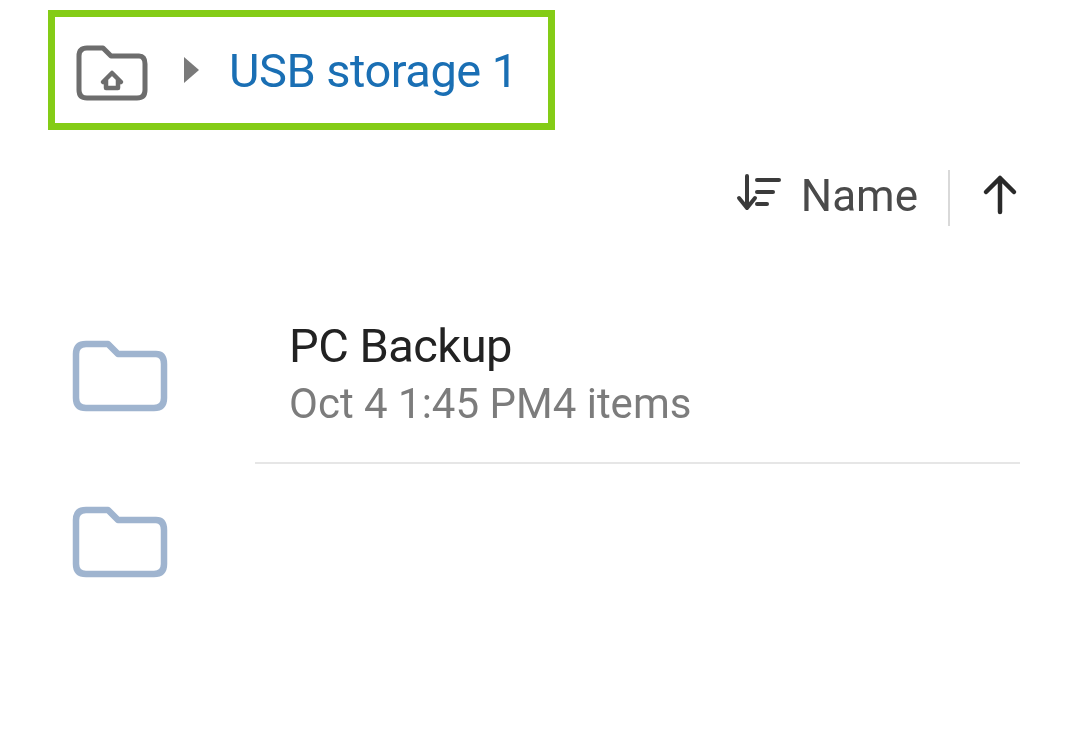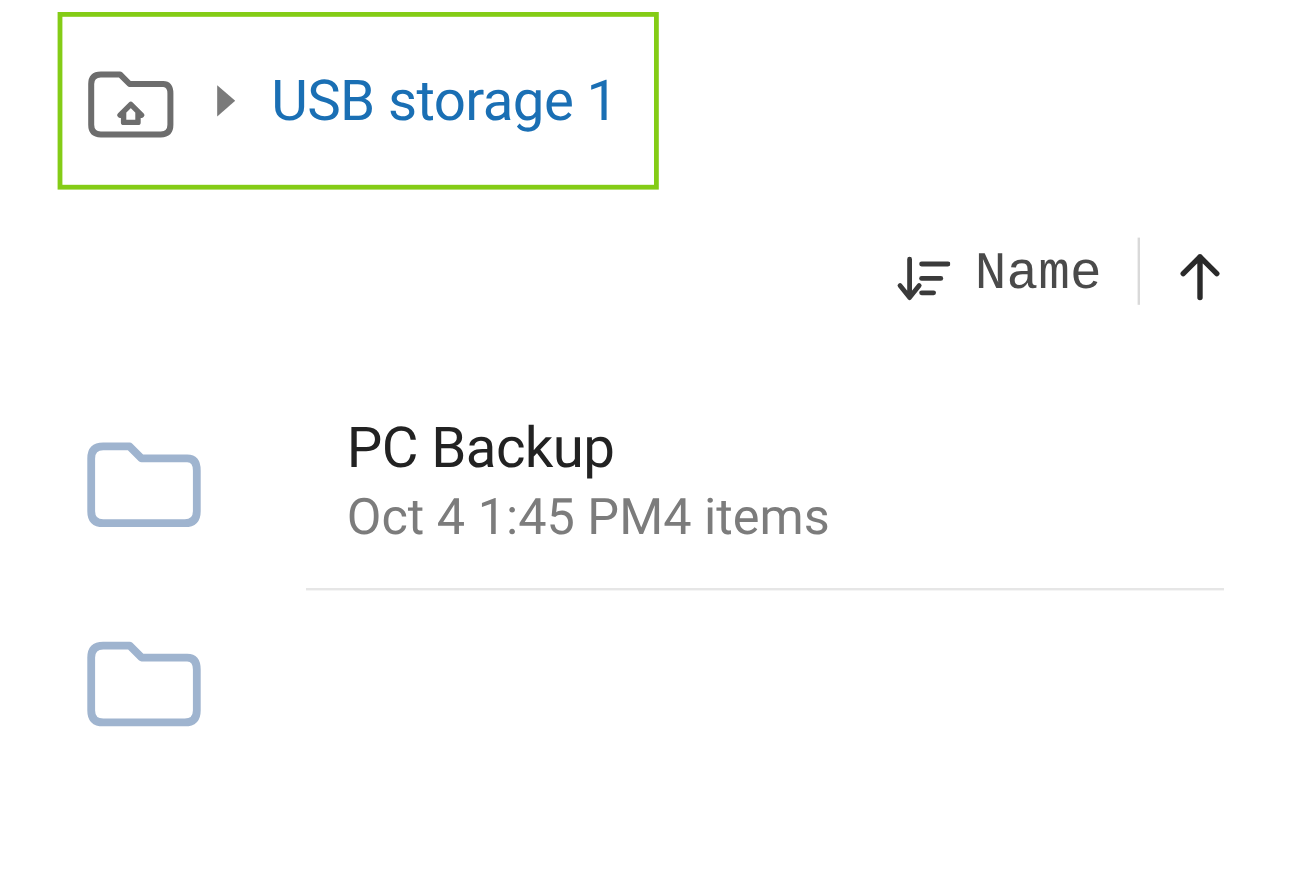--- a/index.html
+++ b/index.html
@@ -8,23 +8,23 @@
       background: #ffffff;
       width: 1080px;
       height: 735px;
       overflow: hidden;
     }
 
     .breadcrumb-wrap {
       margin: 10px 0 0 48px;
       display: inline-flex;
       align-items: center;
-      border: 4px solid #84cc16;
+      border: 7px solid #84cc16;
       padding: 8px 30px 8px 18px;
-      height: 148px;
+      height: 120px;
     }
 
     .home-folder {
       width: 78px;
       height: 64px;
       display: flex;
       align-items: center;
       justify-content: center;
     }
 
@@ -38,25 +38,24 @@
 
     .crumb-current {
       font-size: 47px;
       color: #1a6fb4;
       font-weight: 400;
       letter-spacing: -0.5px;
     }
 
     .sort-bar {
       display: flex;
-      align-items: flex-end;
+      align-items: flex-start;
       justify-content: flex-end;
       padding: 40px 60px 18px 0;
       gap: 20px;
-      font-family: Liberation Mono, monospace;
     }
 
     .sort-icon { display: flex; align-items: center; }
 
     .sort-label {
       font-size: 44px;
       color: #4a4a4a;
       font-weight: 400;
     }
 

